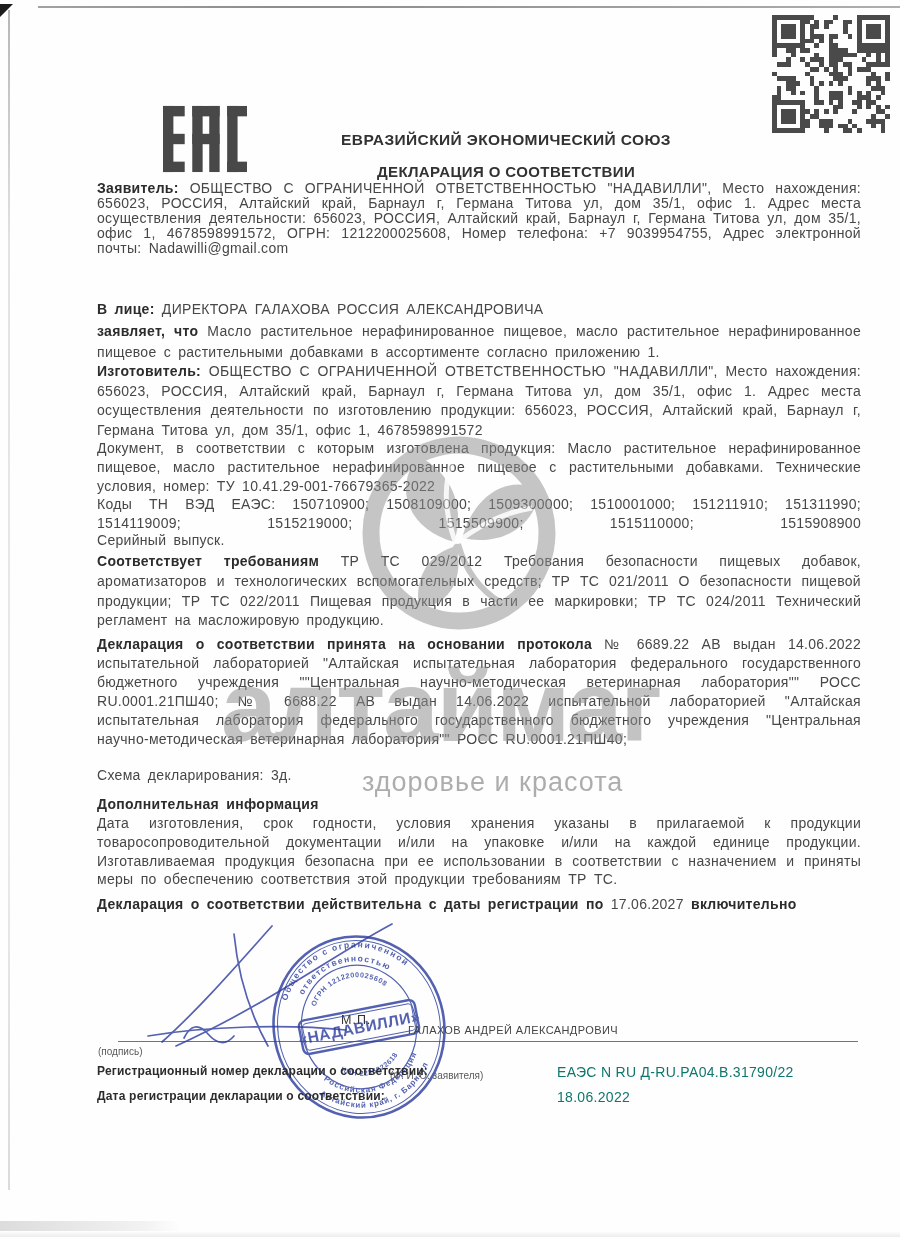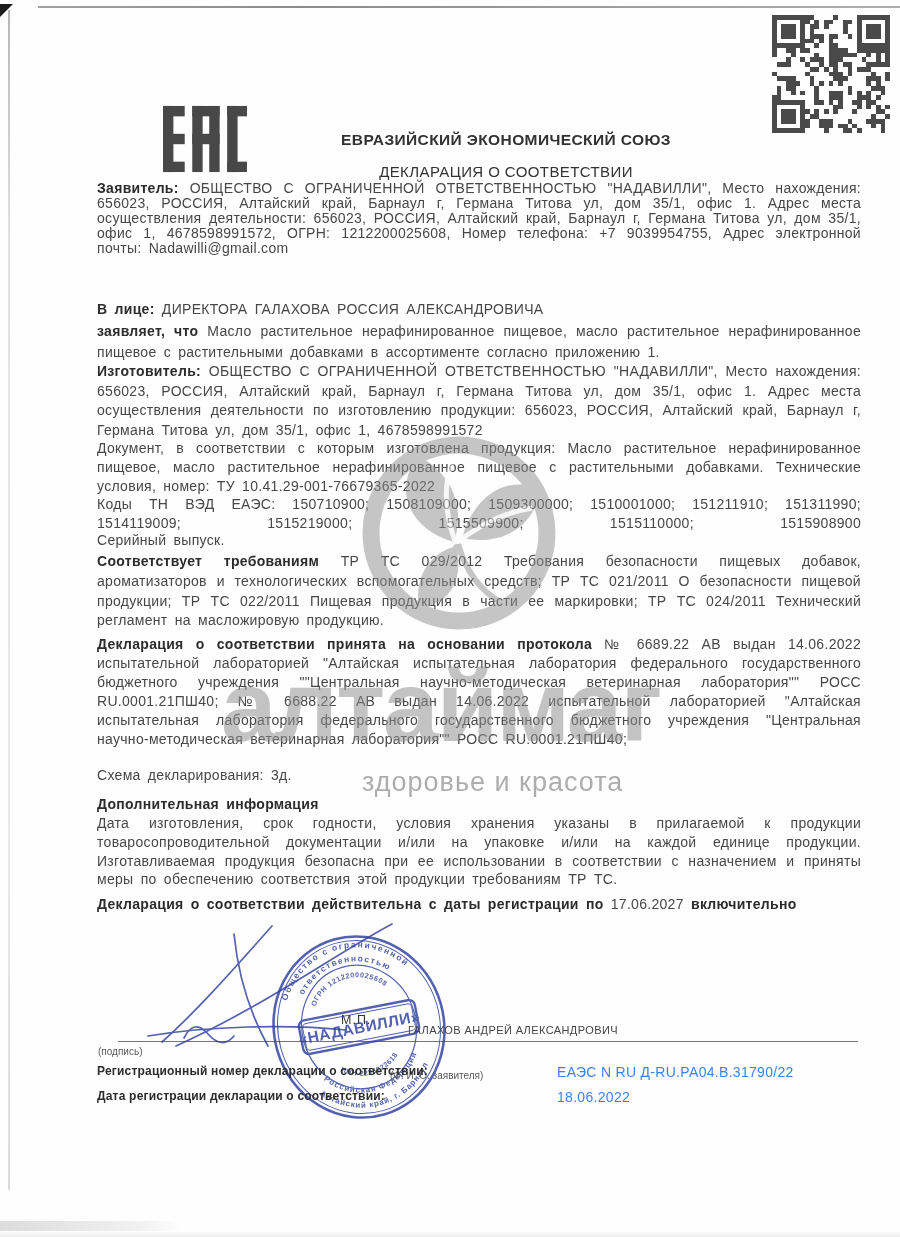--- a/index.html
+++ b/index.html
@@ -10,21 +10,21 @@
   .scan-corner{position:absolute;top:4px;left:0;width:13px;height:13px;background:#1c1c1c;clip-path:polygon(0 0,100% 0,0 100%);}
   .scan-left-line{position:absolute;top:10px;left:8px;width:2px;height:1180px;background:linear-gradient(#9f9f9f,#d9d9d9 20%,#e3e3e3 70%,#cfcfcf);opacity:.75;}
   .scan-bottom-smudge{position:absolute;left:0;bottom:0;width:180px;height:16px;background:linear-gradient(90deg,#dcdcdc,#f2f2f2 80%,rgba(255,255,255,0));}
   .scan-bottom-strip{position:absolute;left:0;bottom:0;width:100%;height:6px;background:linear-gradient(#ffffff,#ececec);}
 
   
   .eac{position:absolute;left:163px;top:103px;width:84px;height:72px;opacity:.88;}
   .qr{position:absolute;left:772px;top:15px;width:118px;height:118px;opacity:.85;}
   .title-wrap{position:absolute;left:97px;top:131px;width:764px;text-align:center;transform:translateX(27px);color:#323232;}
   .title-union{font-size:15.5px;font-weight:bold;letter-spacing:.4px;}
-  .title-doc{margin-top:14px;font-size:15px;font-weight:normal;letter-spacing:.4px;}
+  .title-doc{margin-top:14px;font-size:15px;font-weight:bold;letter-spacing:.4px;}
 
   
   p.doc{position:absolute;left:97px;width:764px;margin:0;font-size:14px;color:#474747;text-align:justify;letter-spacing:.3px;word-spacing:3px;}
   p.doc .b{font-weight:bold;color:#2c2c2c;}
   #p-applicant{top:181px;line-height:15px;}
   #p-in-person{top:299px;line-height:21px;}
   #p-declaration{top:321px;line-height:21px;}
   #p-manufacturer{top:362px;line-height:19.6px;}
   #p-document{top:439px;line-height:19px;}
   #p-codes{top:495px;line-height:18.6px;text-align-last:justify;}
@@ -45,21 +45,21 @@
   
   .sig-svg{position:absolute;left:118px;top:912px;width:300px;height:160px;}
   .stamp{position:absolute;left:262px;top:930px;width:195px;height:195px;opacity:.82;}
   .mp{position:absolute;left:341px;top:1013px;font-size:12.5px;color:#333;letter-spacing:1px;text-align:center;}
   .sig-line{position:absolute;left:118px;top:1041px;width:740px;height:0;border-top:1.6px solid rgba(70,70,70,.75);}
   .declarant{position:absolute;left:408px;top:1024px;font-size:11px;color:#454545;letter-spacing:.4px;white-space:nowrap;}
   .cap{position:absolute;font-size:10px;color:#5a5a5a;}
   .cap-sign{left:98px;top:1046px;}
   .cap-name{left:390px;top:1046px;margin-top:24px;}
   .reg-label{position:absolute;left:97px;font-size:12px;font-weight:bold;color:#2c2c2c;letter-spacing:.2px;}
-  .reg-value{position:absolute;left:557px;font-size:14px;color:#3b82f6;letter-spacing:.3px;white-space:nowrap;}
+  .reg-value{position:absolute;left:557px;font-size:14px;color:#0f766e;letter-spacing:.3px;white-space:nowrap;}
   .row-num{top:1064px;} .row-date{top:1089px;}
 </style>
 </head>
 <body>
 
 <div class="page">
 
   <div class="scan-top-line"></div>
   <div class="scan-corner"></div>
   <div class="scan-left-line"></div>

